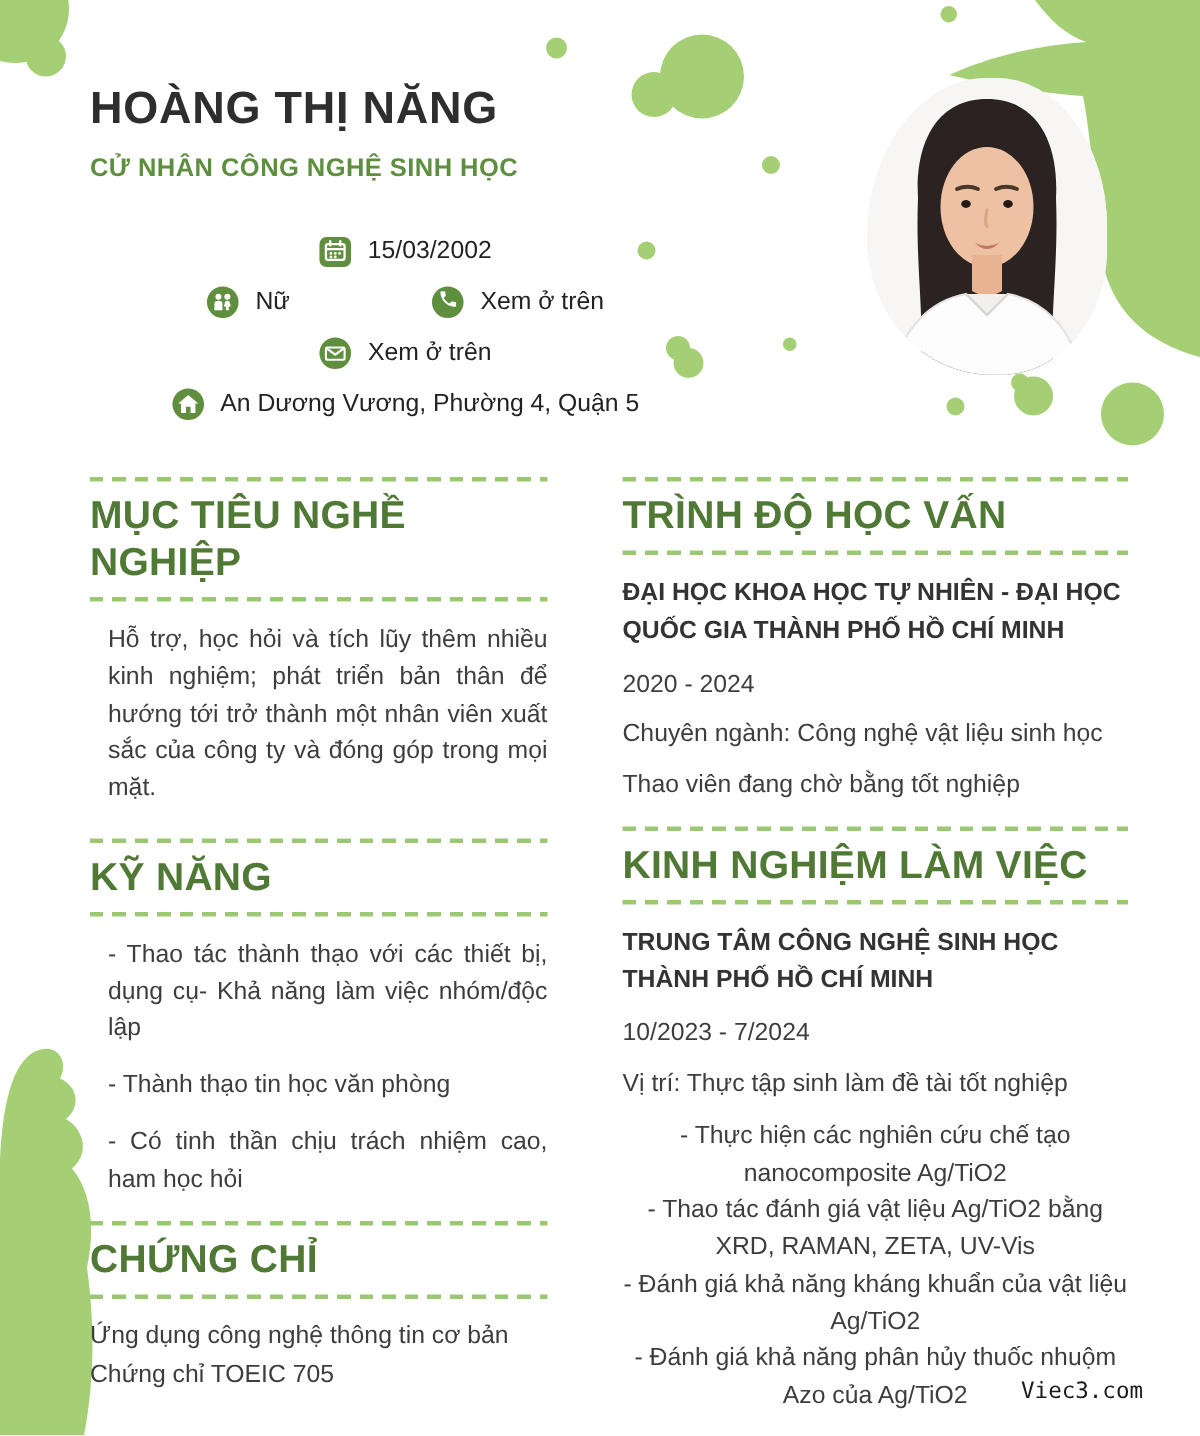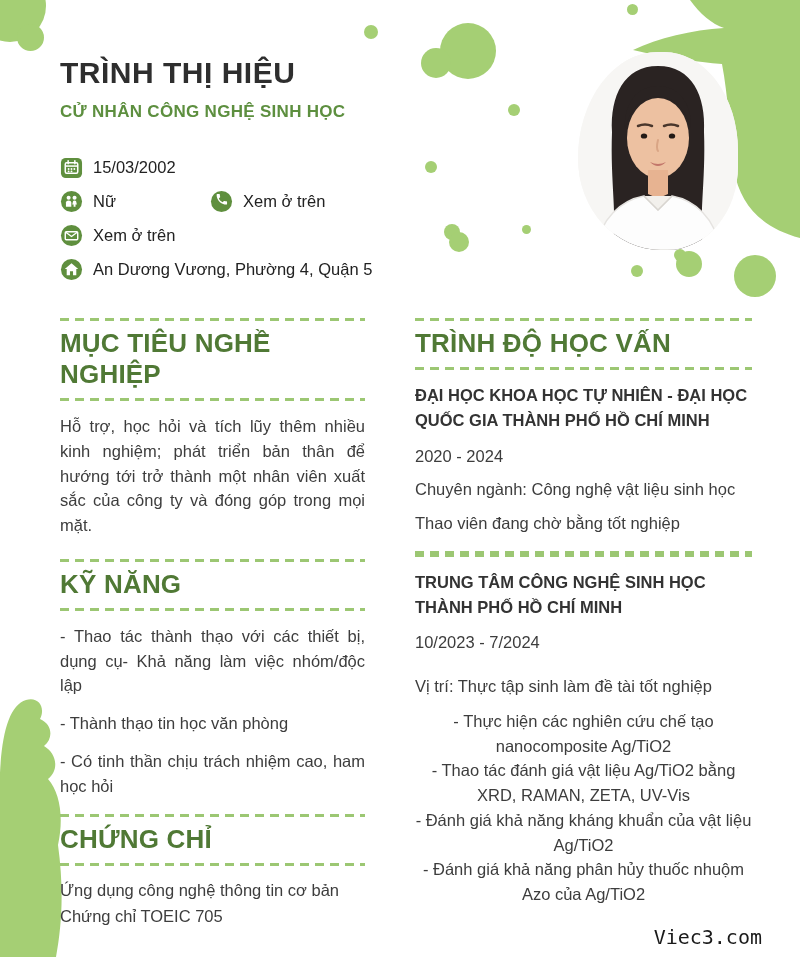--- a/index.html
+++ b/index.html
@@ -24,44 +24,44 @@
   .photo{position:absolute;left:578px;top:52px;width:160px;height:198px;
     border-radius:52% 48% 46% 54% / 56% 52% 44% 48%;overflow:hidden;background:#f7f6f4;z-index:5;}
   .photo svg{display:block;}
 
   
   .header{position:absolute;left:60px;top:56px;width:420px;z-index:6;}
   .name{font-size:30px;font-weight:700;color:var(--dark-text);letter-spacing:.5px;}
   .subtitle{margin-top:12px;font-size:17px;font-weight:700;color:var(--subtitle-green);letter-spacing:.3px;}
 
   .contacts{position:absolute;left:60px;top:156px;width:420px;z-index:6;}
-  .c-row{display:flex;align-items:center;margin-bottom:11px;height:23px;}
+  .c-row{display:flex;align-items:center;margin-bottom:11px;height:23px;justify-content:center;}
   .c-cell{display:flex;align-items:center;}
   .c-cell.first{width:150px;}
   .c-icon{width:23px;height:23px;flex:0 0 23px;margin-right:10px;}
   .c-text{font-size:16.5px;color:#222;}
 
   
   .col{position:absolute;top:318px;z-index:4;}
   .col-left{left:60px;width:305px;}
   .col-right{left:415px;width:337px;}
 
   .dash{height:3px;background:repeating-linear-gradient(90deg,var(--dash-green) 0 9px,transparent 9px 15px);}
   .sec-head{font-size:26px;font-weight:700;color:var(--heading-green);margin:7px 0 8px 0;letter-spacing:.2px;}
 
   .sec{margin-bottom:21px;}
   .body-p{font-size:16.5px;line-height:1.5;color:var(--body-text);margin-top:13px;}
-  .justify{text-align:justify;}
+  .justify{text-align:justify;margin-left:12px;}
   .bold-p{font-weight:700;color:#333;}
   .tasks p{font-size:16.5px;line-height:1.5;color:var(--body-text);margin:0;text-align:center;}
   .tasks{margin-top:10px;}
 
   
-  .footer{position:absolute;right:38px;bottom:8px;font-family:"DejaVu Sans Mono",monospace;
-    font-size:20px;color:#1a1a1a;z-index:6;}
+  .footer{position:absolute;right:38px;bottom:21px;font-family:"DejaVu Sans Mono",monospace;
+    font-size:15px;color:#1a1a1a;z-index:6;}
 </style>
 </head>
 <body>
 
 <div class="page">
 
   <div class="decor">
     <div class="dot" style="left:-26px;top:-30px;width:72px;height:72px;"></div>
     <div class="dot" style="left:17px;top:24px;width:27px;height:27px;"></div>
     <div class="dot" style="left:364px;top:25px;width:14px;height:14px;"></div>
@@ -104,21 +104,21 @@
       <path d="M80 88 Q 78 96 80 99" stroke="#d9a585" stroke-width="2" fill="none" stroke-linecap="round"></path>
       <path fill="#c2766a" d="M72 110 Q 80 114 88 110 Q 80 118 72 110 Z"></path>
       <path fill="#e7b391" d="M70 118 L70 142 Q 80 148 90 142 L90 118 Z"></path>
       <path fill="#fdfdfd" stroke="#e5e3e0" stroke-width="1.5" d="M18 198 C 22 166 44 148 66 144
         L 80 158 L 94 144 C 116 148 138 166 142 198 Z"></path>
       <path d="M66 144 L 80 158 L 94 144" stroke="#d8d5d0" stroke-width="1.5" fill="#f2f0ec"></path>
     </svg>
   </div>
 
   <div class="header">
-    <div class="name">TRÌNH THỊ HIỆU</div>
+    <div class="name">HOÀNG THỊ NĂNG</div>
     <div class="subtitle">CỬ NHÂN CÔNG NGHỆ SINH HỌC</div>
   </div>
 
   <div class="contacts">
     <div class="c-row">
       <span class="c-cell">
         <svg class="c-icon" viewBox="0 0 24 24">
           <rect x="1" y="2" width="22" height="21" rx="5" fill="#5f8f3e"></rect>
           <rect x="5.5" y="7" width="13" height="11" rx="1.5" fill="none" stroke="#fff" stroke-width="1.6"></rect>
           <line x1="5.5" y1="10.5" x2="18.5" y2="10.5" stroke="#fff" stroke-width="1.6"></line>
@@ -205,24 +205,25 @@
       <div class="sec-head">TRÌNH ĐỘ HỌC VẤN</div>
       <div class="dash"></div>
       <p class="body-p bold-p">ĐẠI HỌC KHOA HỌC TỰ NHIÊN - ĐẠI HỌC QUỐC GIA THÀNH PHỐ HỒ CHÍ MINH</p>
       <p class="body-p" style="margin-top:11px;">2020 - 2024</p>
       <p class="body-p" style="margin-top:9px;">Chuyên ngành: Công nghệ vật liệu sinh học</p>
       <p class="body-p" style="margin-top:9px;">Thao viên đang chờ bằng tốt nghiệp</p>
     </div>
 
     <div class="sec">
       <div class="dash"></div>
+      <div class="sec-head">KINH NGHIỆM LÀM VIỆC</div>
       <div class="dash"></div>
       <p class="body-p bold-p">TRUNG TÂM CÔNG NGHỆ SINH HỌC THÀNH PHỐ HỒ CHÍ MINH</p>
       <p class="body-p" style="margin-top:11px;">10/2023 - 7/2024</p>
-      <p class="body-p" style="margin-top:19px;">Vị trí: Thực tập sinh làm đề tài tốt nghiệp</p>
+      <p class="body-p" style="margin-top:9px;">Vị trí: Thực tập sinh làm đề tài tốt nghiệp</p>
       <div class="tasks">
         <p>- Thực hiện các nghiên cứu chế tạo nanocomposite Ag/TiO2</p>
         <p>- Thao tác đánh giá vật liệu Ag/TiO2 bằng XRD, RAMAN, ZETA, UV-Vis</p>
         <p>- Đánh giá khả năng kháng khuẩn của vật liệu Ag/TiO2</p>
         <p>- Đánh giá khả năng phân hủy thuốc nhuộm Azo của Ag/TiO2</p>
       </div>
     </div>
   </div>
 
   <div class="footer">Viec3.com</div>

